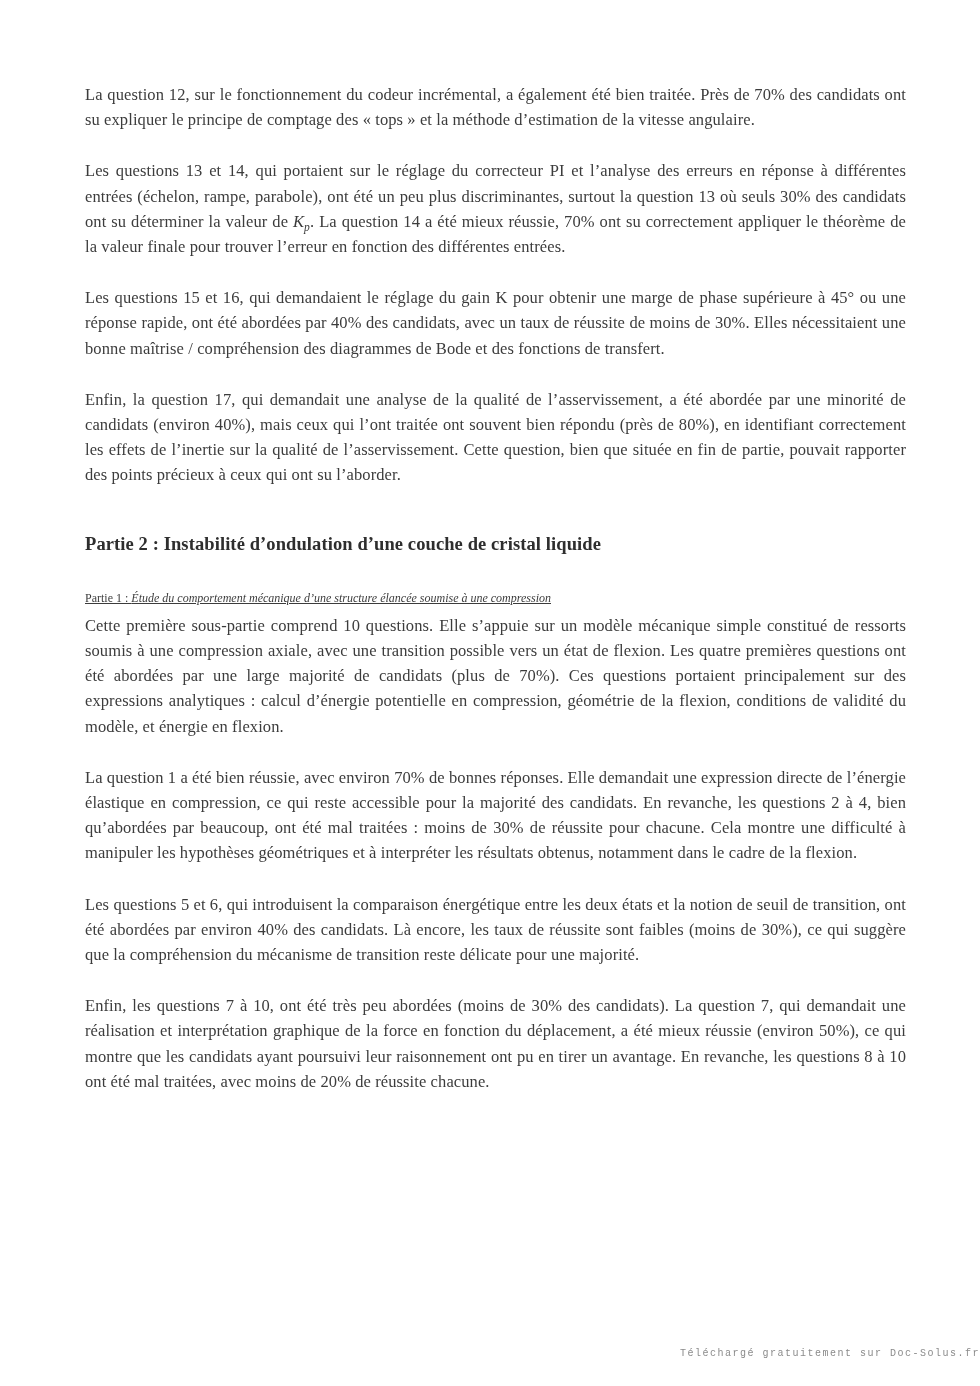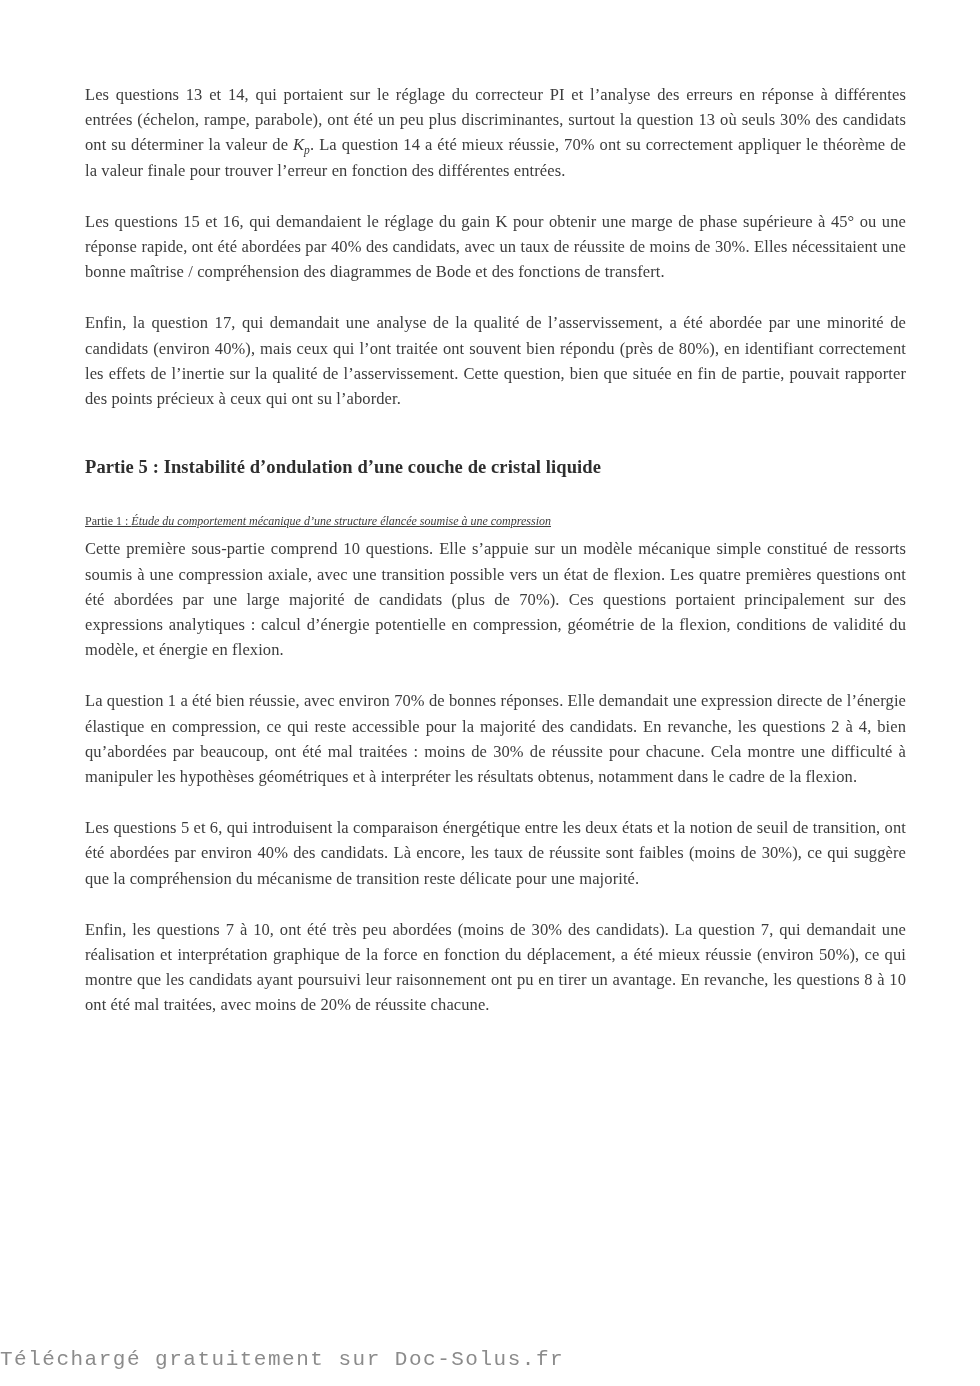--- a/index.html
+++ b/index.html
@@ -48,40 +48,41 @@
     color: #3c3c3c;
   }
   p.subheading .underlined {
     text-decoration: underline;
   }
   .footer {
     position: absolute;
     left: 0;
     top: 1348px;
     width: 100%;
-    text-align: left;
+    text-align: right;
     font-family: "Liberation Mono", "DejaVu Sans Mono", monospace;
-    font-size: 21px;
+    font-size: 10px;
     letter-spacing: 1.5px;
     color: #8b8b8b;
   }
 </style>
 </head>
 <body>
 
 <div class="page">
 
+  <p class="body-par">La question 12, sur le fonctionnement du codeur incrémental, a également été bien traitée. Près de 70% des candidats ont su expliquer le principe de comptage des « tops » et la méthode d’estimation de la vitesse angulaire.</p>
 
   <p class="body-par"><span>Les questions 13 et 14, qui portaient sur le réglage du correcteur PI et l’analyse des erreurs en réponse à différentes entrées (échelon, rampe, parabole), ont été un peu plus discriminantes, surtout la question 13 où seuls 30% des candidats ont su déterminer la valeur de </span><i>K</i><sub>p</sub><span>. La question 14 a été mieux réussie, 70% ont su correctement appliquer le théorème de la valeur finale pour trouver l’erreur en fonction des différentes entrées.</span></p>
 
   <p class="body-par">Les questions 15 et 16, qui demandaient le réglage du gain K pour obtenir une marge de phase supérieure à 45° ou une réponse rapide, ont été abordées par 40% des candidats, avec un taux de réussite de moins de 30%. Elles nécessitaient une bonne maîtrise / compréhension des diagrammes de Bode et des fonctions de transfert.</p>
 
   <p class="body-par">Enfin, la question 17, qui demandait une analyse de la qualité de l’asservissement, a été abordée par une minorité de candidats (environ 40%), mais ceux qui l’ont traitée ont souvent bien répondu (près de 80%), en identifiant correctement les effets de l’inertie sur la qualité de l’asservissement. Cette question, bien que située en fin de partie, pouvait rapporter des points précieux à ceux qui ont su l’aborder.</p>
 
-  <h1 class="section-heading">Partie 5 : Instabilité d’ondulation d’une couche de cristal liquide</h1>
+  <h1 class="section-heading">Partie 2 : Instabilité d’ondulation d’une couche de cristal liquide</h1>
 
   <p class="subheading"><span class="underlined"><span>Partie 1 : </span><i>Étude du comportement mécanique d’une structure élancée soumise à une compression</i></span></p>
 
   <p class="body-par">Cette première sous-partie comprend 10 questions. Elle s’appuie sur un modèle mécanique simple constitué de ressorts soumis à une compression axiale, avec une transition possible vers un état de flexion. Les quatre premières questions ont été abordées par une large majorité de candidats (plus de 70%). Ces questions portaient principalement sur des expressions analytiques : calcul d’énergie potentielle en compression, géométrie de la flexion, conditions de validité du modèle, et énergie en flexion.</p>
 
   <p class="body-par">La question 1 a été bien réussie, avec environ 70% de bonnes réponses. Elle demandait une expression directe de l’énergie élastique en compression, ce qui reste accessible pour la majorité des candidats. En revanche, les questions 2 à 4, bien qu’abordées par beaucoup, ont été mal traitées : moins de 30% de réussite pour chacune. Cela montre une difficulté à manipuler les hypothèses géométriques et à interpréter les résultats obtenus, notamment dans le cadre de la flexion.</p>
 
   <p class="body-par">Les questions 5 et 6, qui introduisent la comparaison énergétique entre les deux états et la notion de seuil de transition, ont été abordées par environ 40% des candidats. Là encore, les taux de réussite sont faibles (moins de 30%), ce qui suggère que la compréhension du mécanisme de transition reste délicate pour une majorité.</p>
 
   <p class="body-par">Enfin, les questions 7 à 10, ont été très peu abordées (moins de 30% des candidats). La question 7, qui demandait une réalisation et interprétation graphique de la force en fonction du déplacement, a été mieux réussie (environ 50%), ce qui montre que les candidats ayant poursuivi leur raisonnement ont pu en tirer un avantage. En revanche, les questions 8 à 10 ont été mal traitées, avec moins de 20% de réussite chacune.</p>

